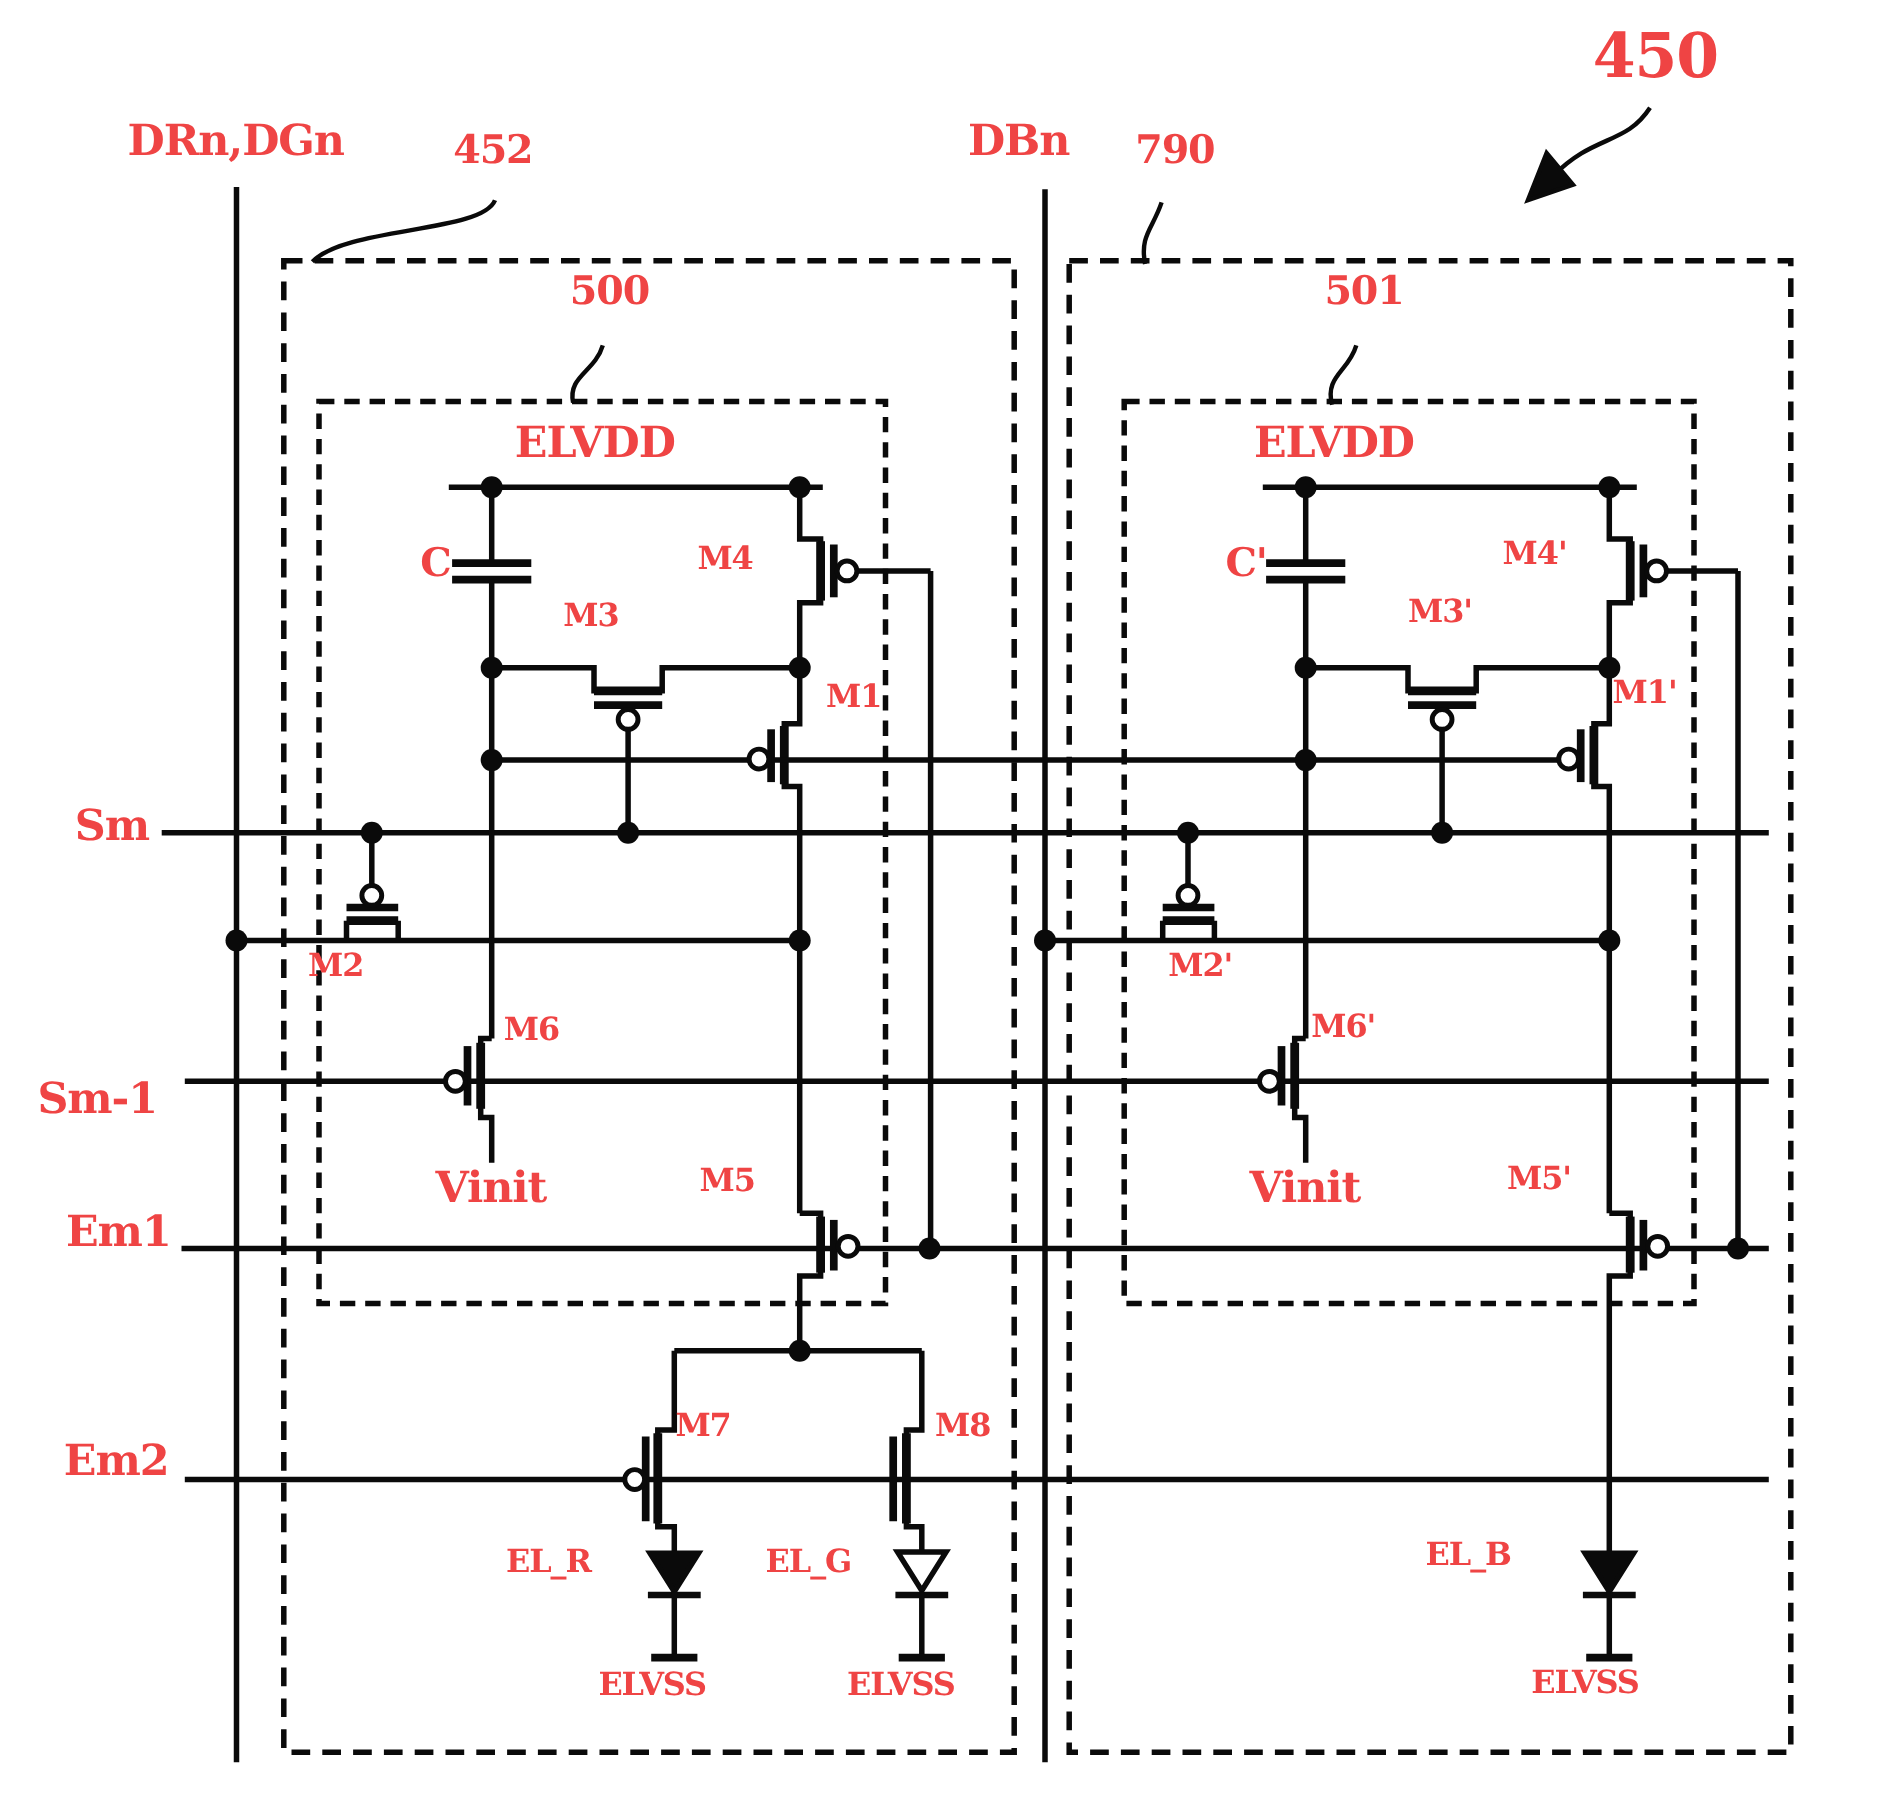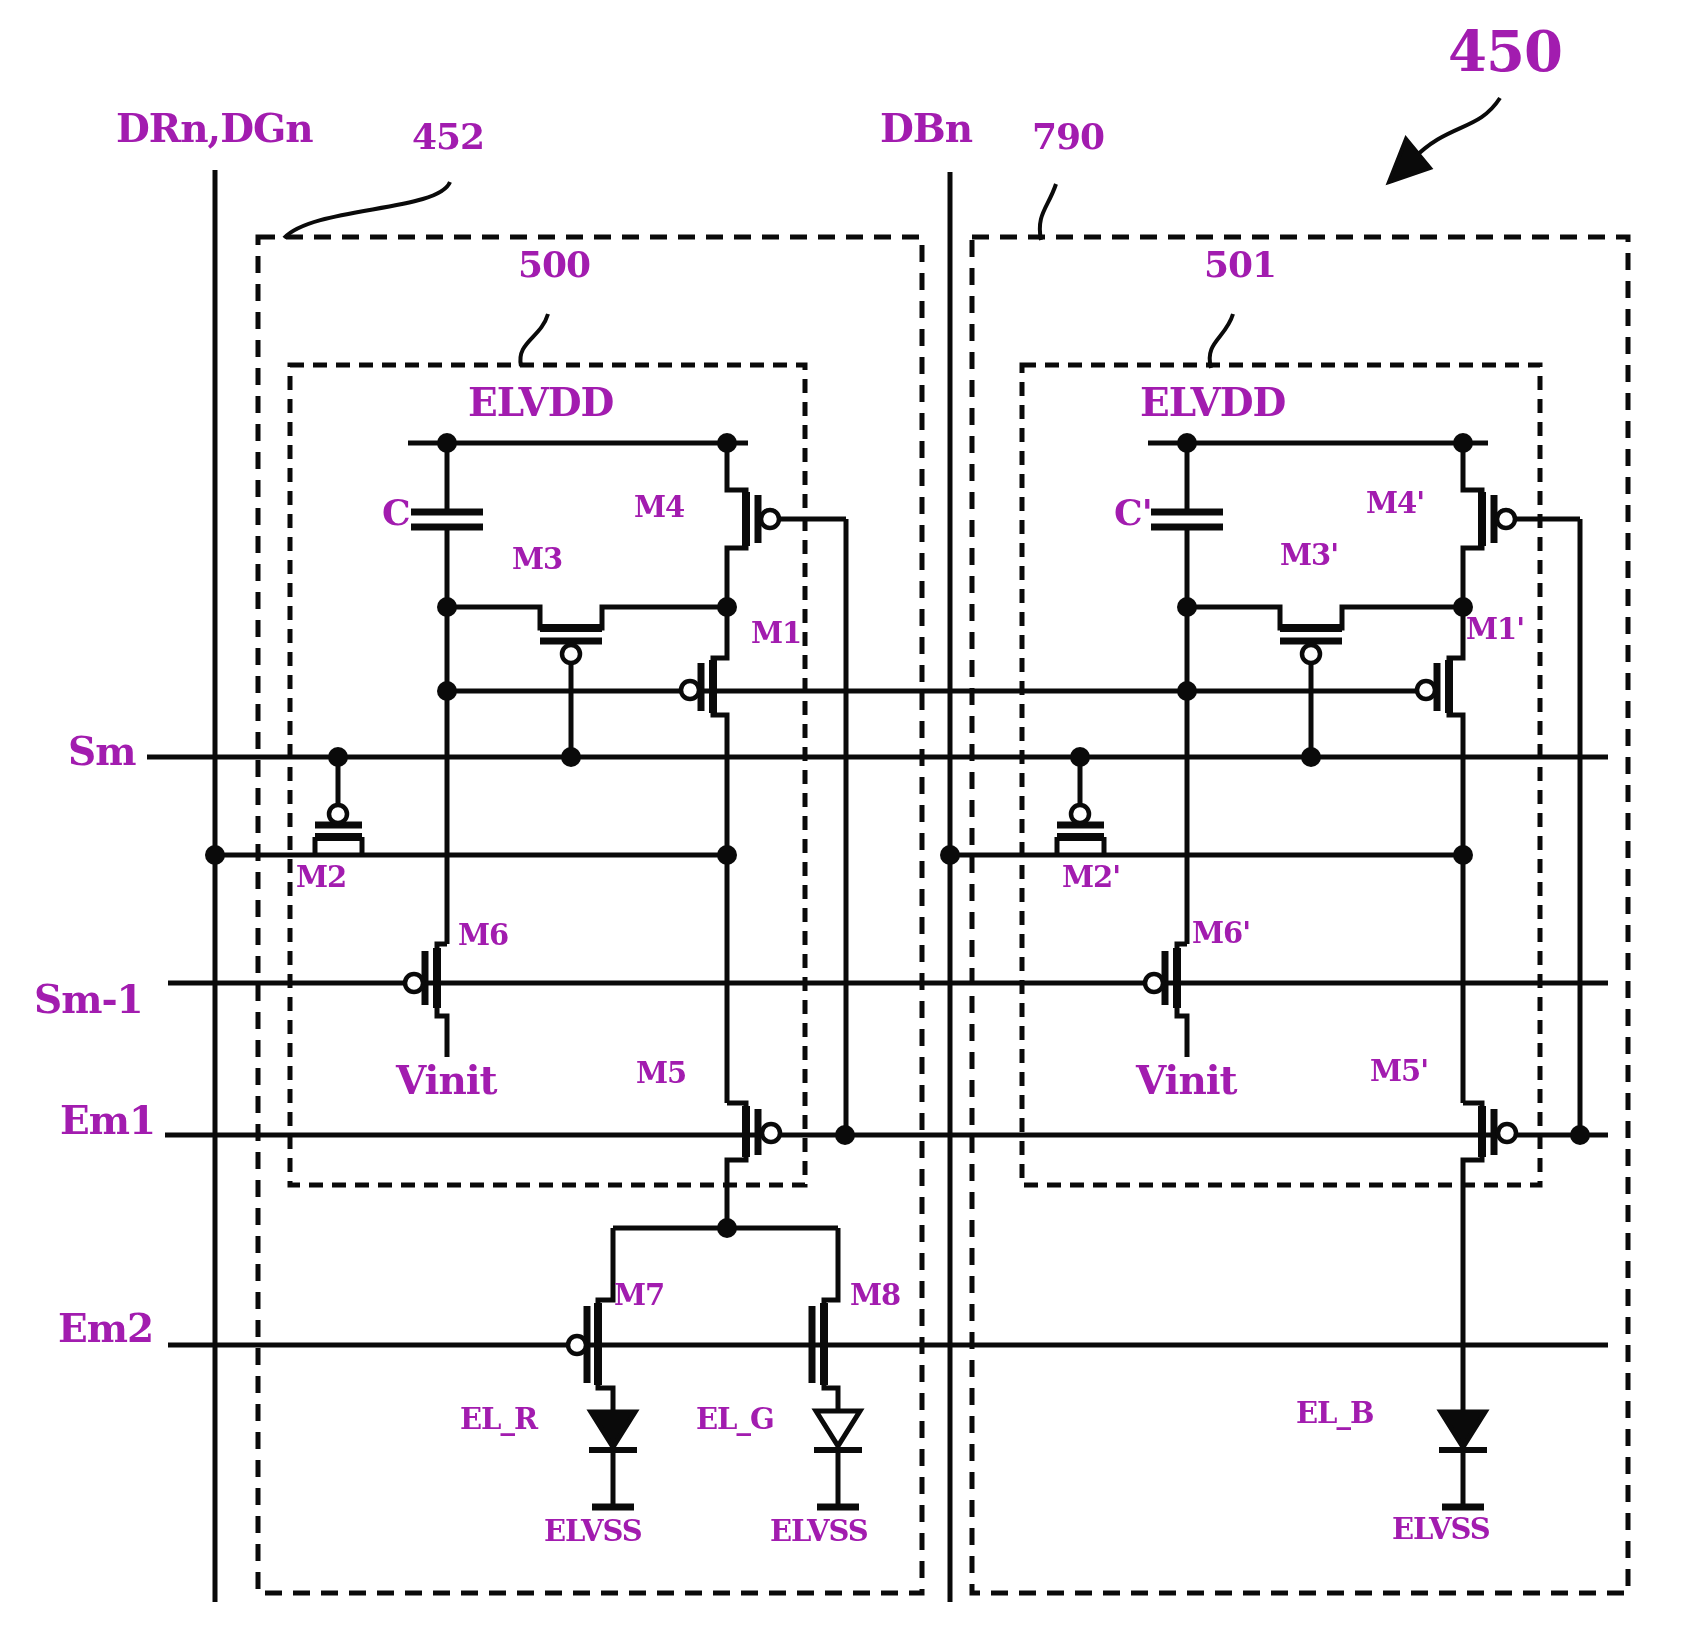--- a/index.html
+++ b/index.html
@@ -2,21 +2,21 @@
 <html><head>
 <meta charset="utf-8">
 <style>
   html,body{margin:0;padding:0;background:#ffffff;}
   .stage{
     position:relative;width:1706px;height:1652px;background:#ffffff;
     font-family:"DejaVu Serif", serif;overflow:hidden;
   }
   svg{position:absolute;left:0;top:0;}
   .lbl{
-    position:absolute;font-weight:700;color:#a21caf;white-space:nowrap;
+    position:absolute;font-weight:700;color:#ef4444;white-space:nowrap;
     letter-spacing:-1px;line-height:1.05;
   }
   .s56{font-size:56px;}
   .s46{font-size:36px;}
   .s44{font-size:39px;}
   .s42{font-size:29px;}
 </style>
 </head>
 <body>
 
@@ -223,21 +223,21 @@
 <span class="lbl s44" style="left:1140px;top:382px">ELVDD</span>
 <span class="lbl s46" style="left:382px;top:494px">C</span>
 <span class="lbl s46" style="left:1114px;top:494px">C'</span>
 <span class="lbl s42" style="left:634px;top:492px">M4</span>
 <span class="lbl s42" style="left:1366px;top:488px">M4'</span>
 <span class="lbl s42" style="left:512px;top:544px">M3</span>
 <span class="lbl s42" style="left:1280px;top:540px">M3'</span>
 <span class="lbl s42" style="left:751px;top:618px">M1</span>
 <span class="lbl s42" style="left:1466px;top:614px">M1'</span>
 <span class="lbl s44" style="left:68px;top:731px">Sm</span>
-<span class="lbl s42" style="left:296px;top:862px">M2</span>
+<span class="lbl s42" style="left:280px;top:862px">M2</span>
 <span class="lbl s42" style="left:1062px;top:862px">M2'</span>
 <span class="lbl s42" style="left:458px;top:920px">M6</span>
 <span class="lbl s42" style="left:1192px;top:918px">M6'</span>
 <span class="lbl s44" style="left:34px;top:979px">Sm-1</span>
 <span class="lbl s44" style="left:396px;top:1060px">Vinit</span>
 <span class="lbl s44" style="left:1136px;top:1060px">Vinit</span>
 <span class="lbl s42" style="left:636px;top:1058px">M5</span>
 <span class="lbl s42" style="left:1370px;top:1056px">M5'</span>
 <span class="lbl s44" style="left:60px;top:1100px">Em1</span>
 <span class="lbl s42" style="left:614px;top:1280px">M7</span>

